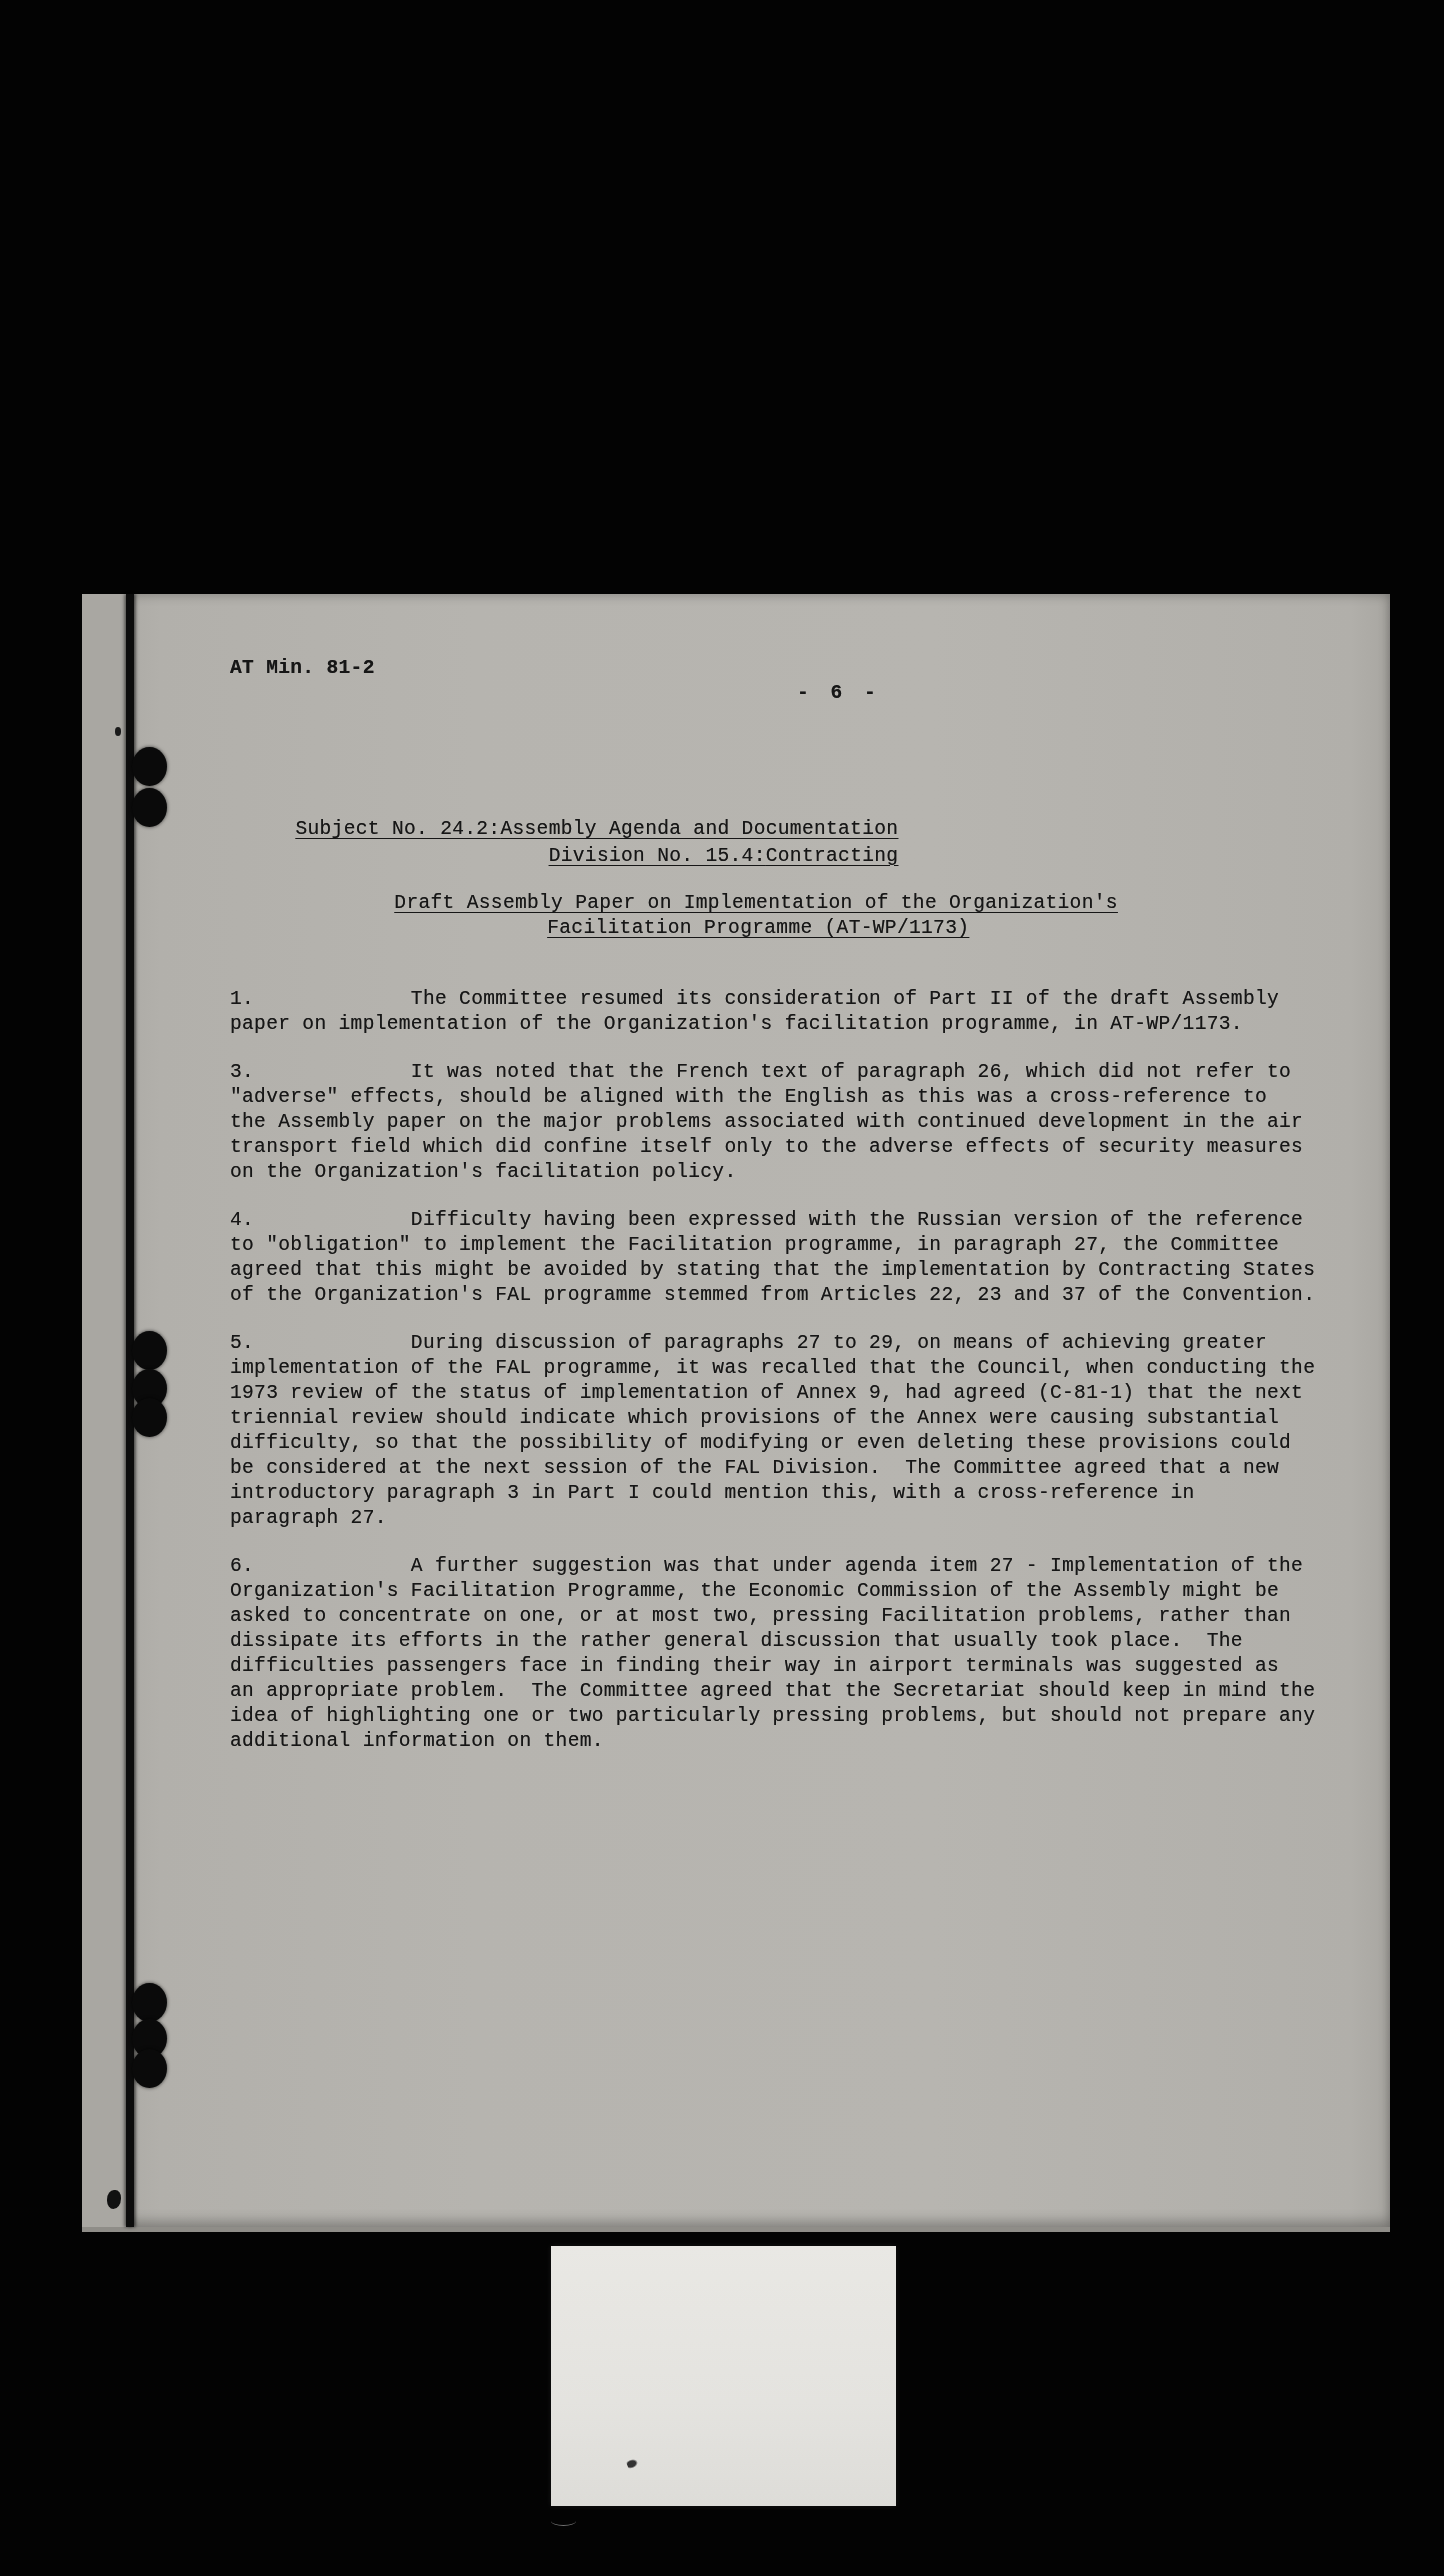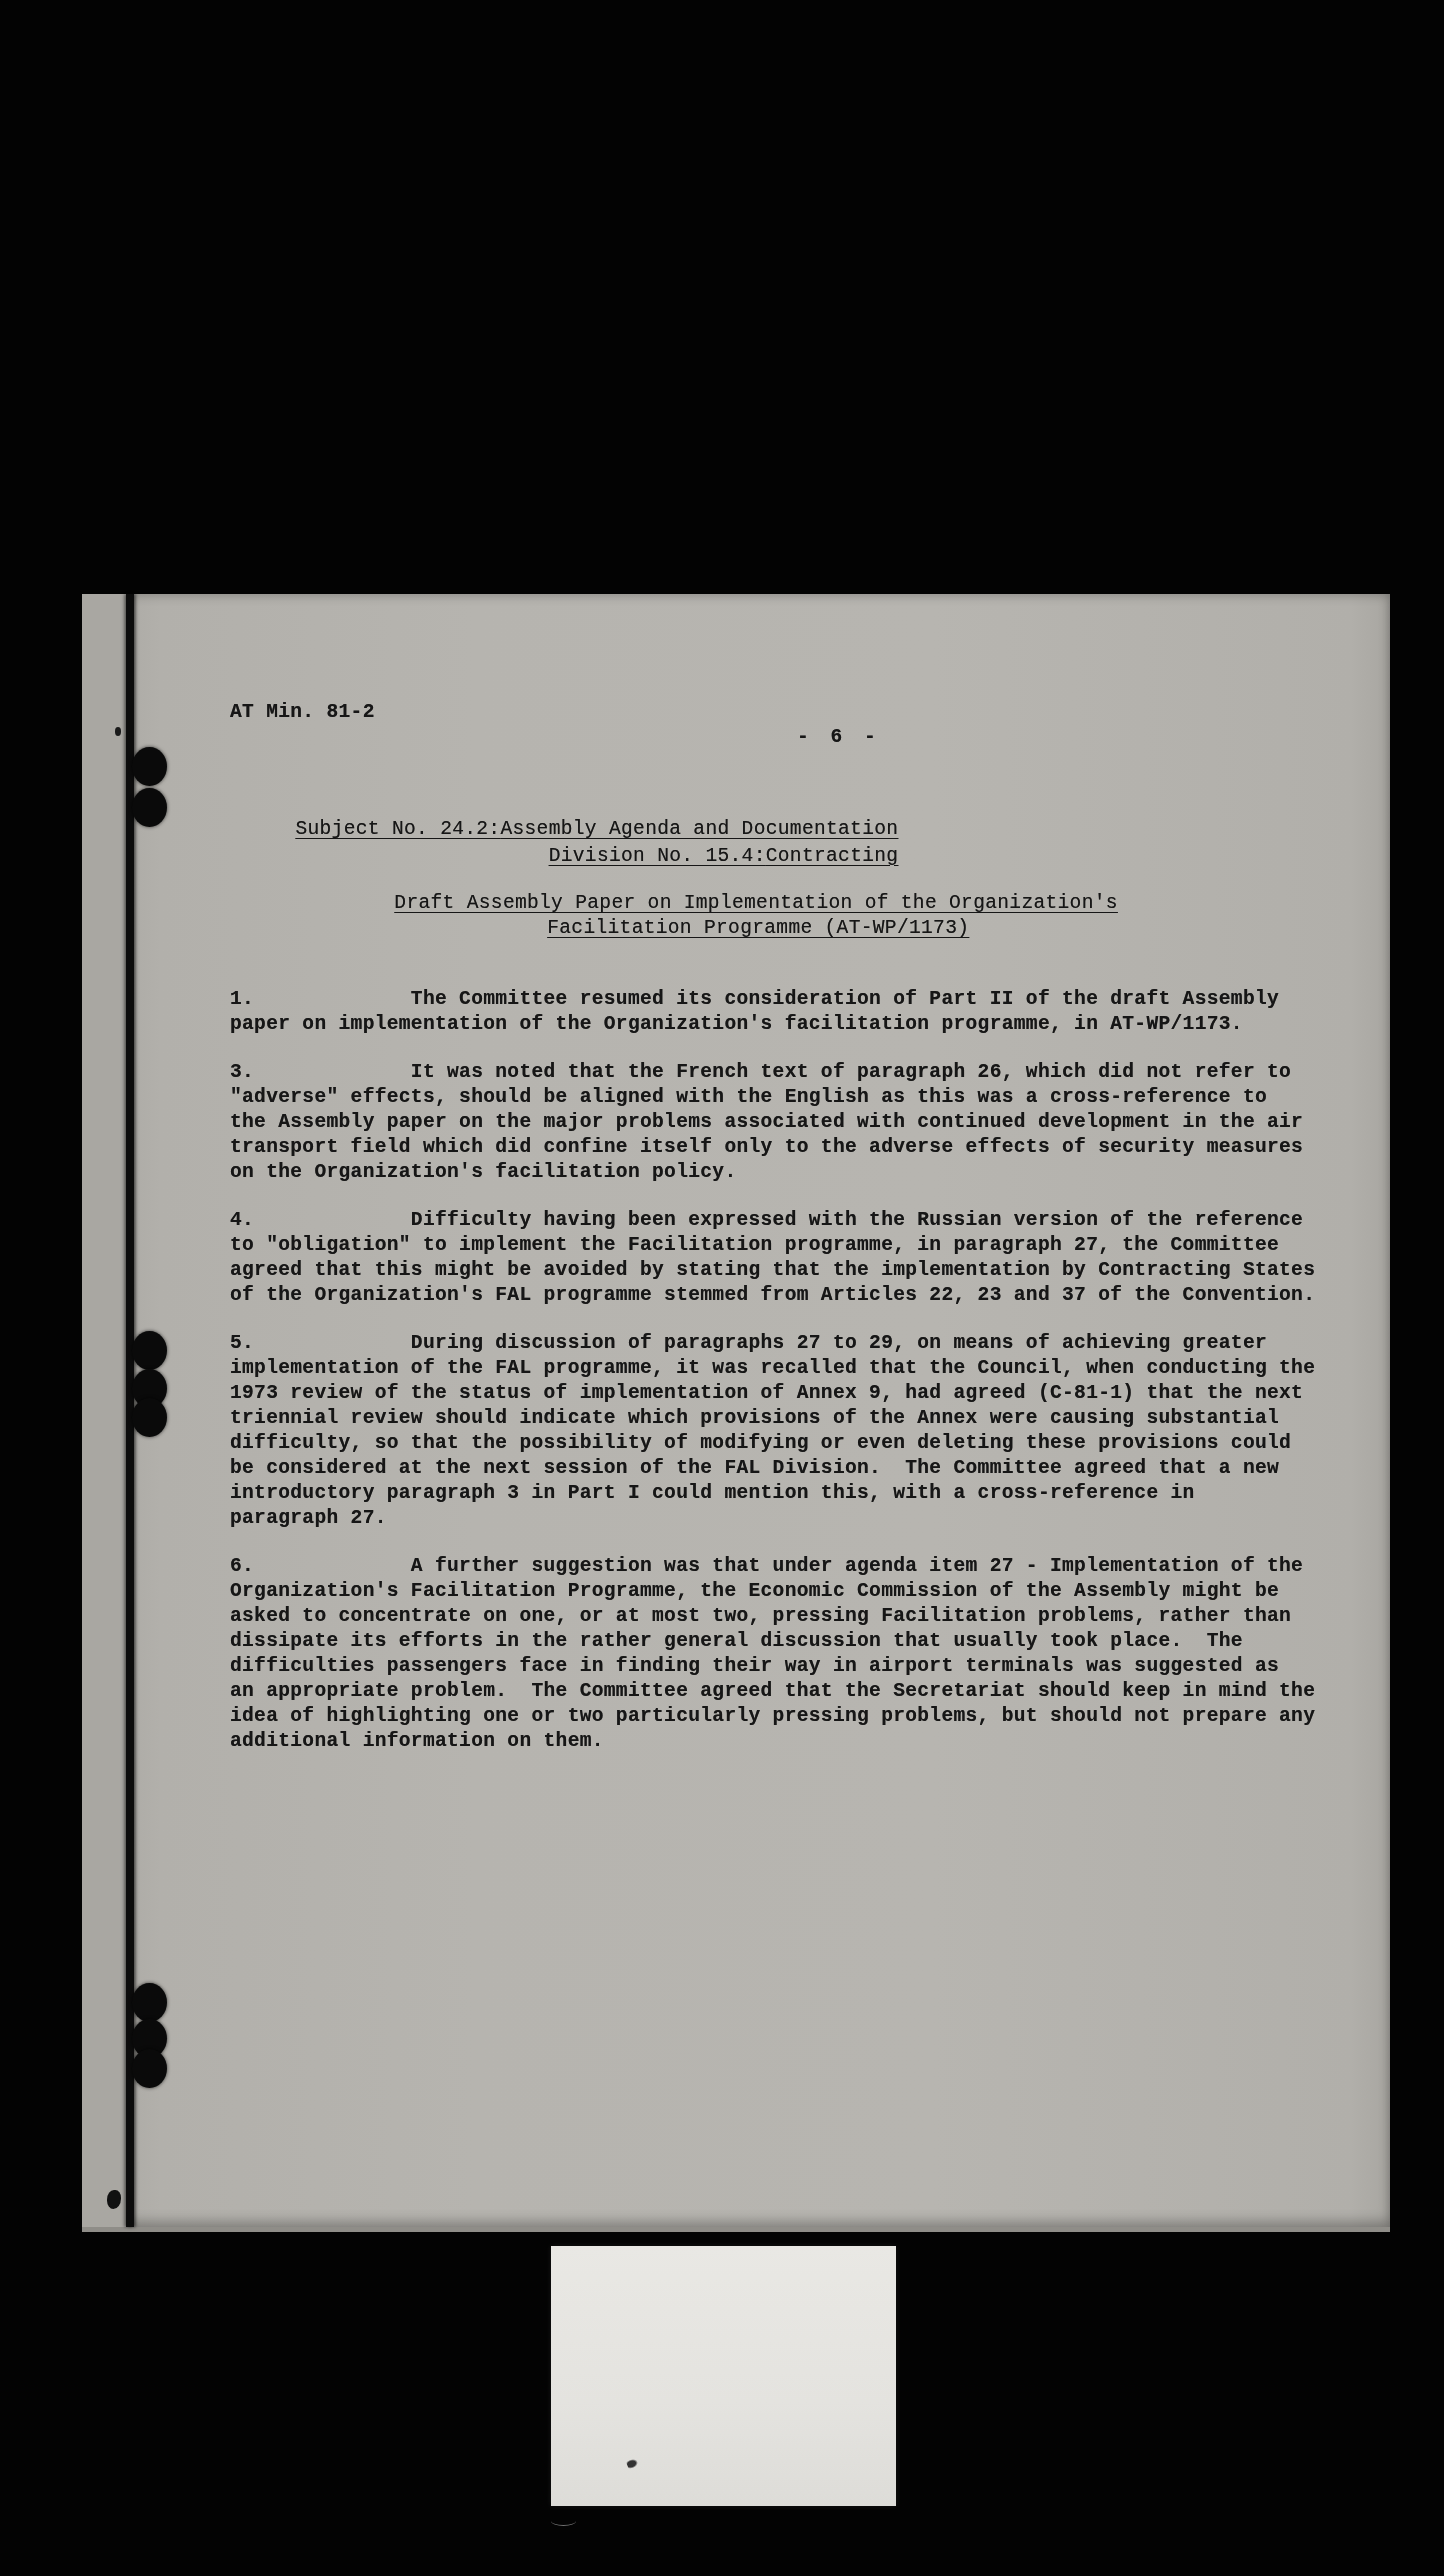--- a/index.html
+++ b/index.html
@@ -32,33 +32,33 @@
   }
   .hole {
     position:absolute; width:35px; height:39px; border-radius:50%;
     background:#0a0a0a; box-shadow:0 0 3.8px rgba(0,0,0,.7);
   }
 
   
   .txt { text-shadow:0 0 0.6px rgba(10,10,10,.55); letter-spacing:0.3px; }
   .u { text-decoration:underline; text-decoration-thickness:1.3px; text-underline-offset:3.8px; }
 
-  .header-row { position:absolute; left:148px; top:63px; width:1111px; height:69px;margin-top:44px; }
+  .header-row { position:absolute; left:148px; top:63px; width:1111px; height:69px; }
   .doc-ref { position:absolute; left:0; top:0; font-weight:700; }
   .page-num { position:absolute; left:567px; top:25px; font-weight:700; letter-spacing:5px; }
 
   .subjects { position:absolute; left:148px; top:222px; line-height:26.5px;text-align:right; }
   .subject-col1 { display:inline-block; width:23ch; }
 
   .title-block { position:absolute; left:136px; top:297px; line-height:25px; }
   .title-line-1 { margin-left:15ch; }
   .title-line-2 { margin-left:28ch; }
   .title-continued { margin-left:18ch; }
 
-  .paragraphs { position:absolute; left:148px; top:393px; width:1111px;font-weight:bold; }
+  .paragraphs { position:absolute; left:148px; top:393px; width:1111px; }
   .paragraphs pre {
     font-family:inherit; font-size:inherit; color:inherit;
     white-space:pre; line-height:25px; margin:0 0 23px 0;
     text-shadow:0 0 0.6px rgba(10,10,10,.55); letter-spacing:0.3px;
   }
 
   
   .stray-mark {
     position:absolute; left:25px; top:1596px; width:14px; height:19px;
     background:#111; border-radius:50% 40% 55% 45%;

